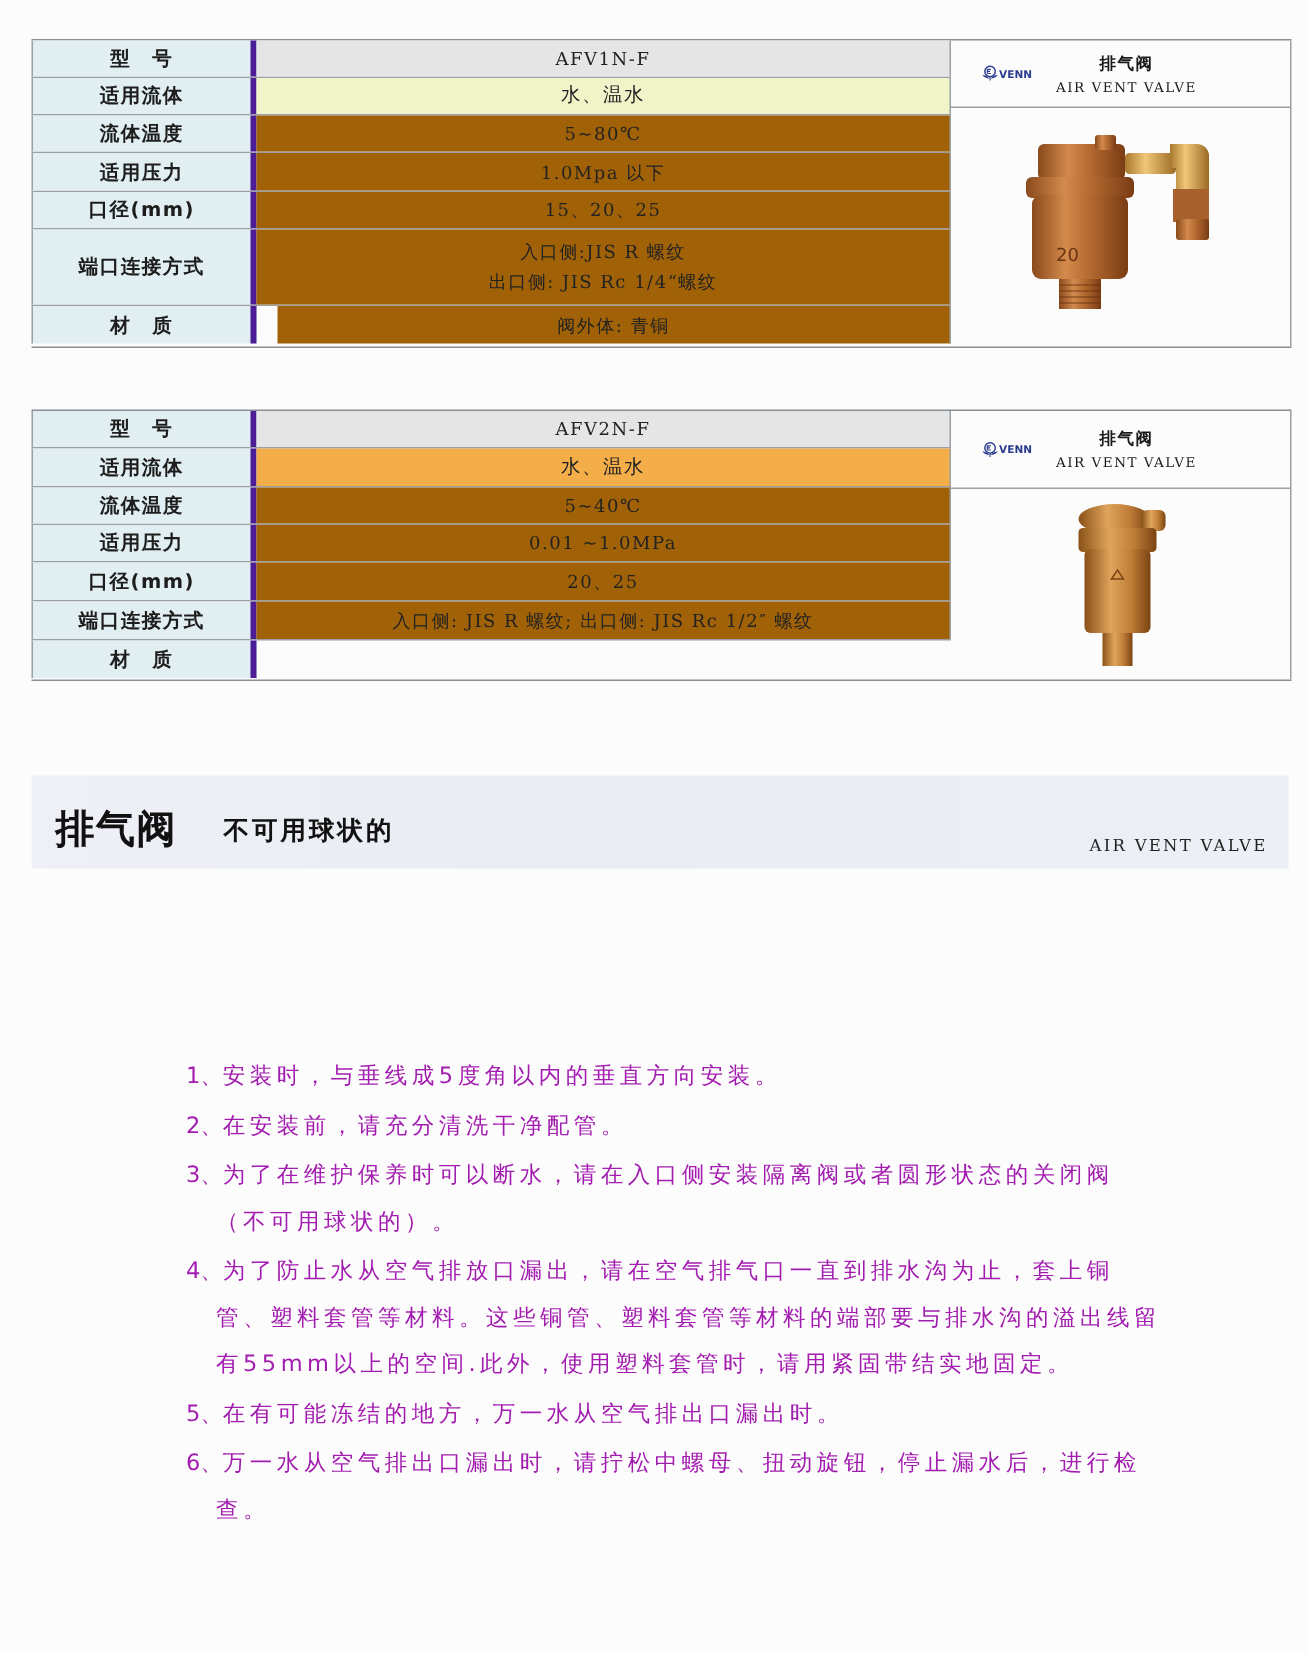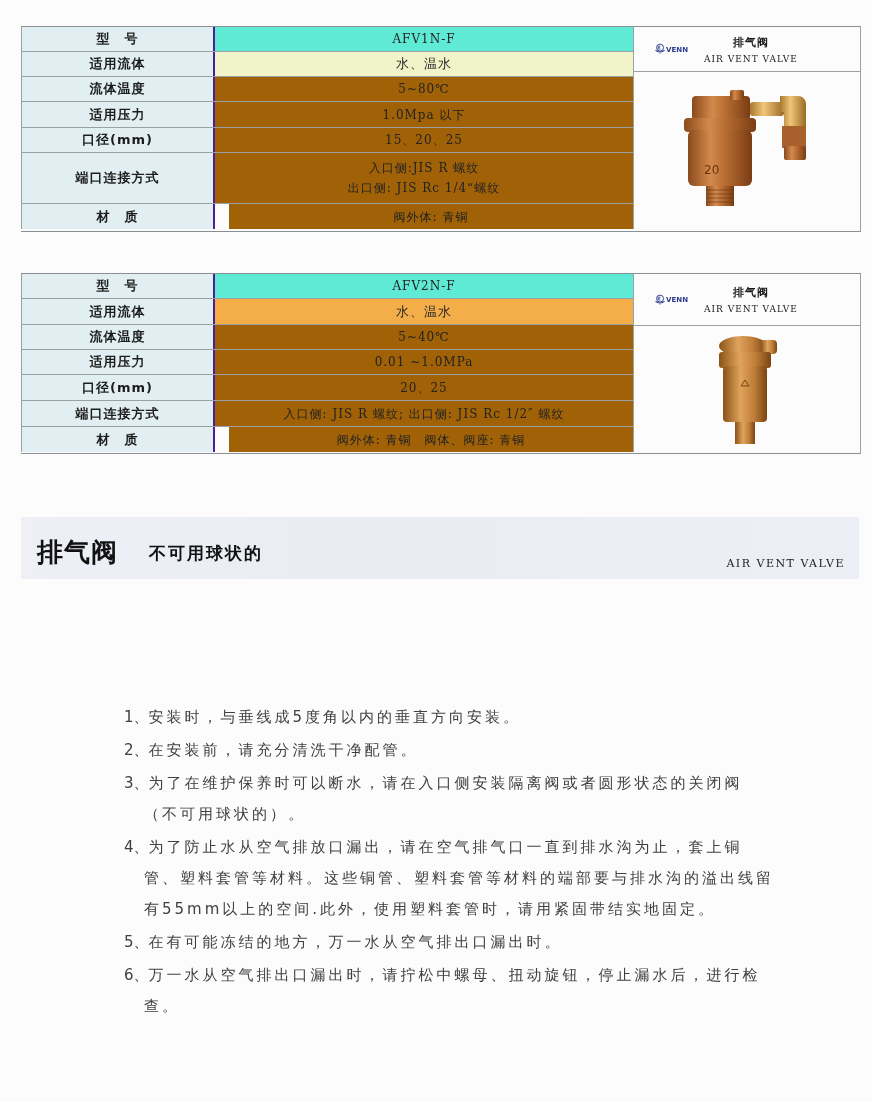--- a/index.html
+++ b/index.html
@@ -11,30 +11,30 @@
   }
   .spec {
     position: absolute; left: 21px; width: 840px;
     border-top: 1.5px solid #8a8f96; border-bottom: 1.5px solid #8a8f96;
     display: flex;
   }
   .spec .rows { width: 613px; }
   .spec .row { display: flex; border-bottom: 1px solid #9aa0a6; box-sizing: border-box; }
   .spec .row:last-child { border-bottom: none; gap: 14px; }
   .spec .lab {
-    width: 194px; background: #e1eef2; border-left: 1px solid #9aa0a6; border-right: 2px solid #4c1d95;
+    width: 150px; background: #e1eef2; border-left: 1px solid #9aa0a6; border-right: 4px solid #4c1d95;
     display: flex; align-items: center; justify-content: center;
     font-family: "DejaVu Sans", "Liberation Sans", sans-serif; font-size: 13px; font-weight: bold;
     color: #1d1d1d; letter-spacing: 1px; box-sizing: border-box;
   }
   .spec .val {
     flex: 1; display: flex; flex-direction: column; align-items: center; justify-content: center;
     font-size: 12px; letter-spacing: 1px; color: #222; background: #a16207; border-right: 1px solid #9aa0a6;
   }
-  .spec .val.blue { background: #5eead4; }
+  .spec .val.blue { background: #e5e5e5; }
   .spec .val.yellow { background: #f1f3c9; font-family: "DejaVu Sans", sans-serif; font-size: 13px; }
   .spec .val.orange { background: #f3ae4a; font-family: "DejaVu Sans", sans-serif; font-size: 13px; }
   .spec .val .line { line-height: 20px; }
   .spec .prod { flex: 1; display: flex; flex-direction: column; border-right: 1px solid #9aa0a6; }
   .spec .prod .brand {
     height: 45px; display: flex; align-items: center; border-bottom: 1.5px solid #9aa0a6; box-sizing: border-box;
     padding-left: 20px;
   }
   .logo { width: 34px; display: flex; flex-direction: row; align-items: center; }
   .logo svg { display: block; }
@@ -55,21 +55,21 @@
   .banner .t2 {
     position: absolute; left: 128px; top: 25px;
     font-family: "DejaVu Sans", sans-serif; font-weight: bold; font-size: 17px; color: #111; letter-spacing: 2px;
   }
   .banner .t3 {
     position: absolute; right: 14px; top: 40px; font-size: 11px; letter-spacing: 1.5px; color: #222;
   }
 
   .notes { position: absolute; left: 124px; top: 702px; width: 650px; }
   .note {
-    font-family: "DejaVu Sans", sans-serif; font-size: 15px; color: #404040; letter-spacing: 3px;
+    font-family: "DejaVu Sans", sans-serif; font-size: 15px; color: #a21caf; letter-spacing: 3px;
     line-height: 31px; padding-left: 20px; text-indent: -20px; margin-bottom: 2px;
   }
   .note .num { letter-spacing: 0; }
 </style>
 </head>
 <body>
 
 <div class="spec" style="top:26px; height:204px;">
   <div class="rows">
     <div class="row" style="height:25px;">
@@ -197,23 +197,20 @@
         </div>
     </div>
     <div class="row" style="height:26px;">
       <div class="lab">端口连接方式</div>
       <div class="val">
           <span class="line">入口侧: JIS R 螺纹; 出口侧: JIS Rc 1/2″ 螺纹</span>
         </div>
     </div>
     <div class="row" style="height:25px;">
       <div class="lab">材　质</div>
-      <div class="val">
-          <span class="line">阀外体: 青铜　阀体、阀座: 青铜</span>
-        </div>
     </div>
   </div>
   <div class="prod">
     <div class="brand" style="height:52px;">
       <div class="logo">
         <svg width="26" height="24" viewBox="0 0 26 24">
           <circle cx="13" cy="9" r="7.5" fill="none" stroke="#2a3a8c" stroke-width="2"></circle>
           <path d="M9 6 H14 M9 9 H13 M9 12 H14 M9 6 V12" stroke="#2a3a8c" stroke-width="1.6" fill="none"></path>
           <path d="M13 16 V22" stroke="#2a3a8c" stroke-width="1.6"></path>
           <path d="M12 19 C8 19 4 17 2 14 C6 14 10 16 12 19 Z" fill="#2a3a8c"></path>

